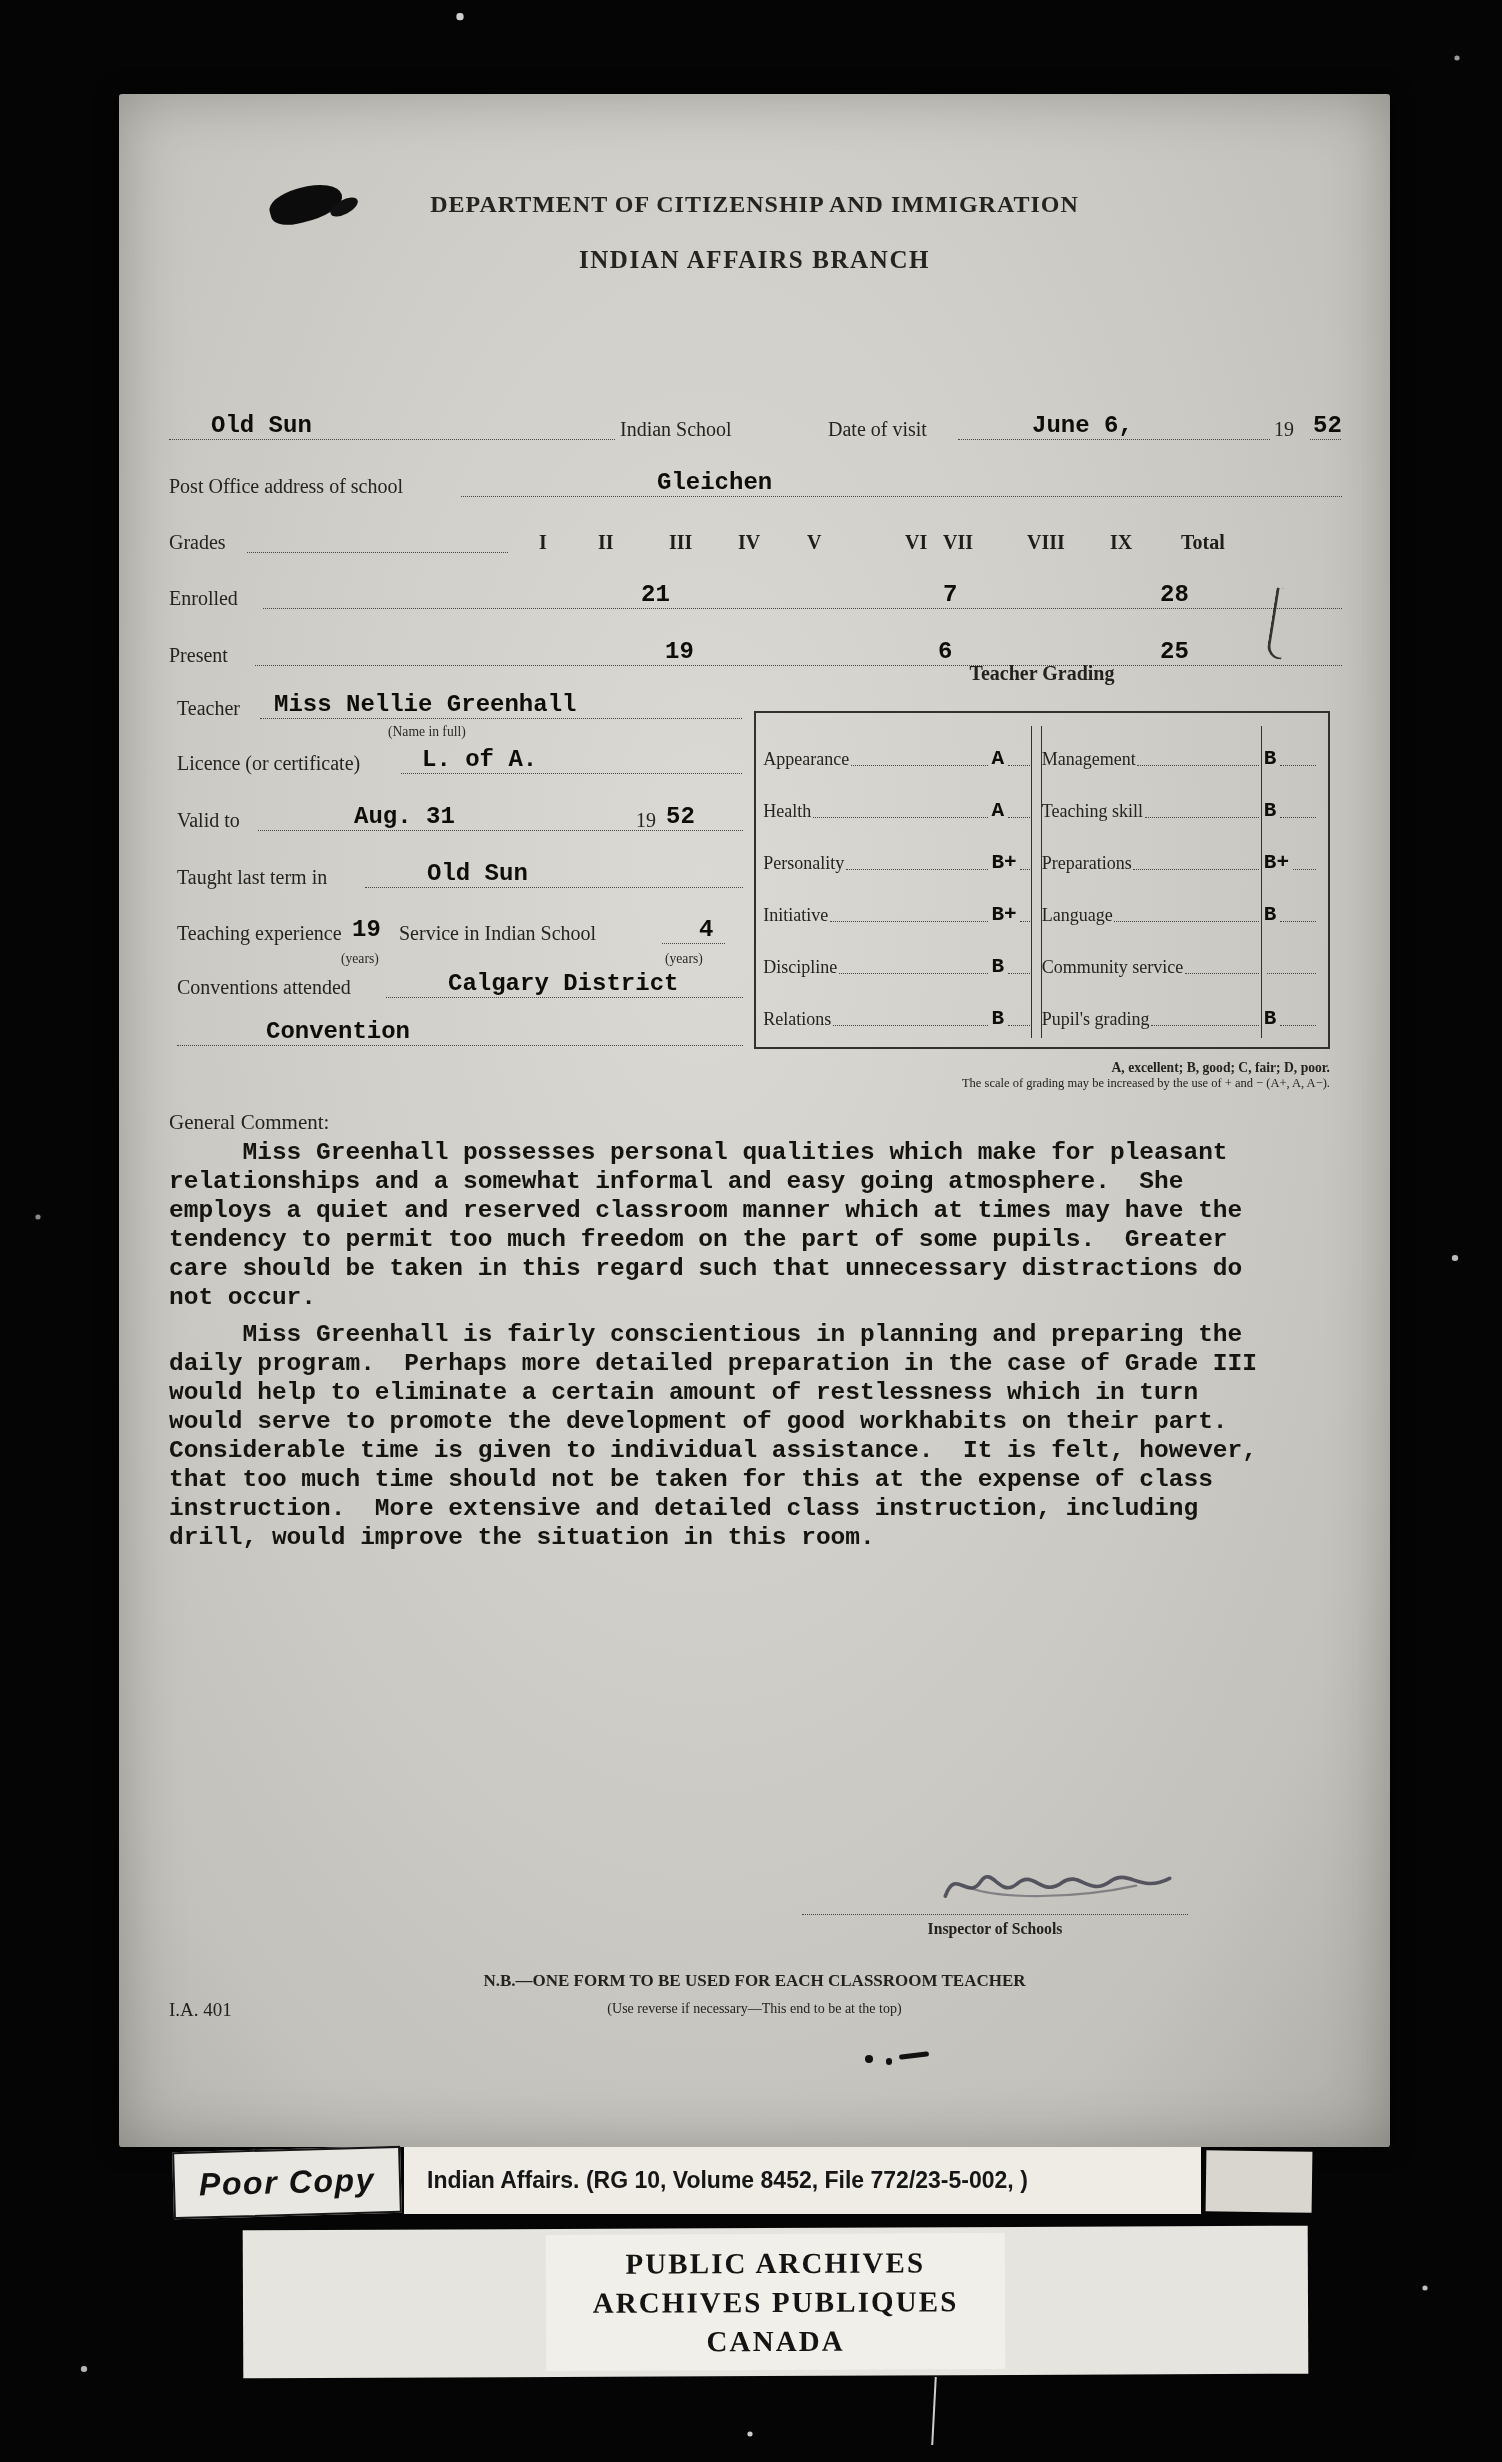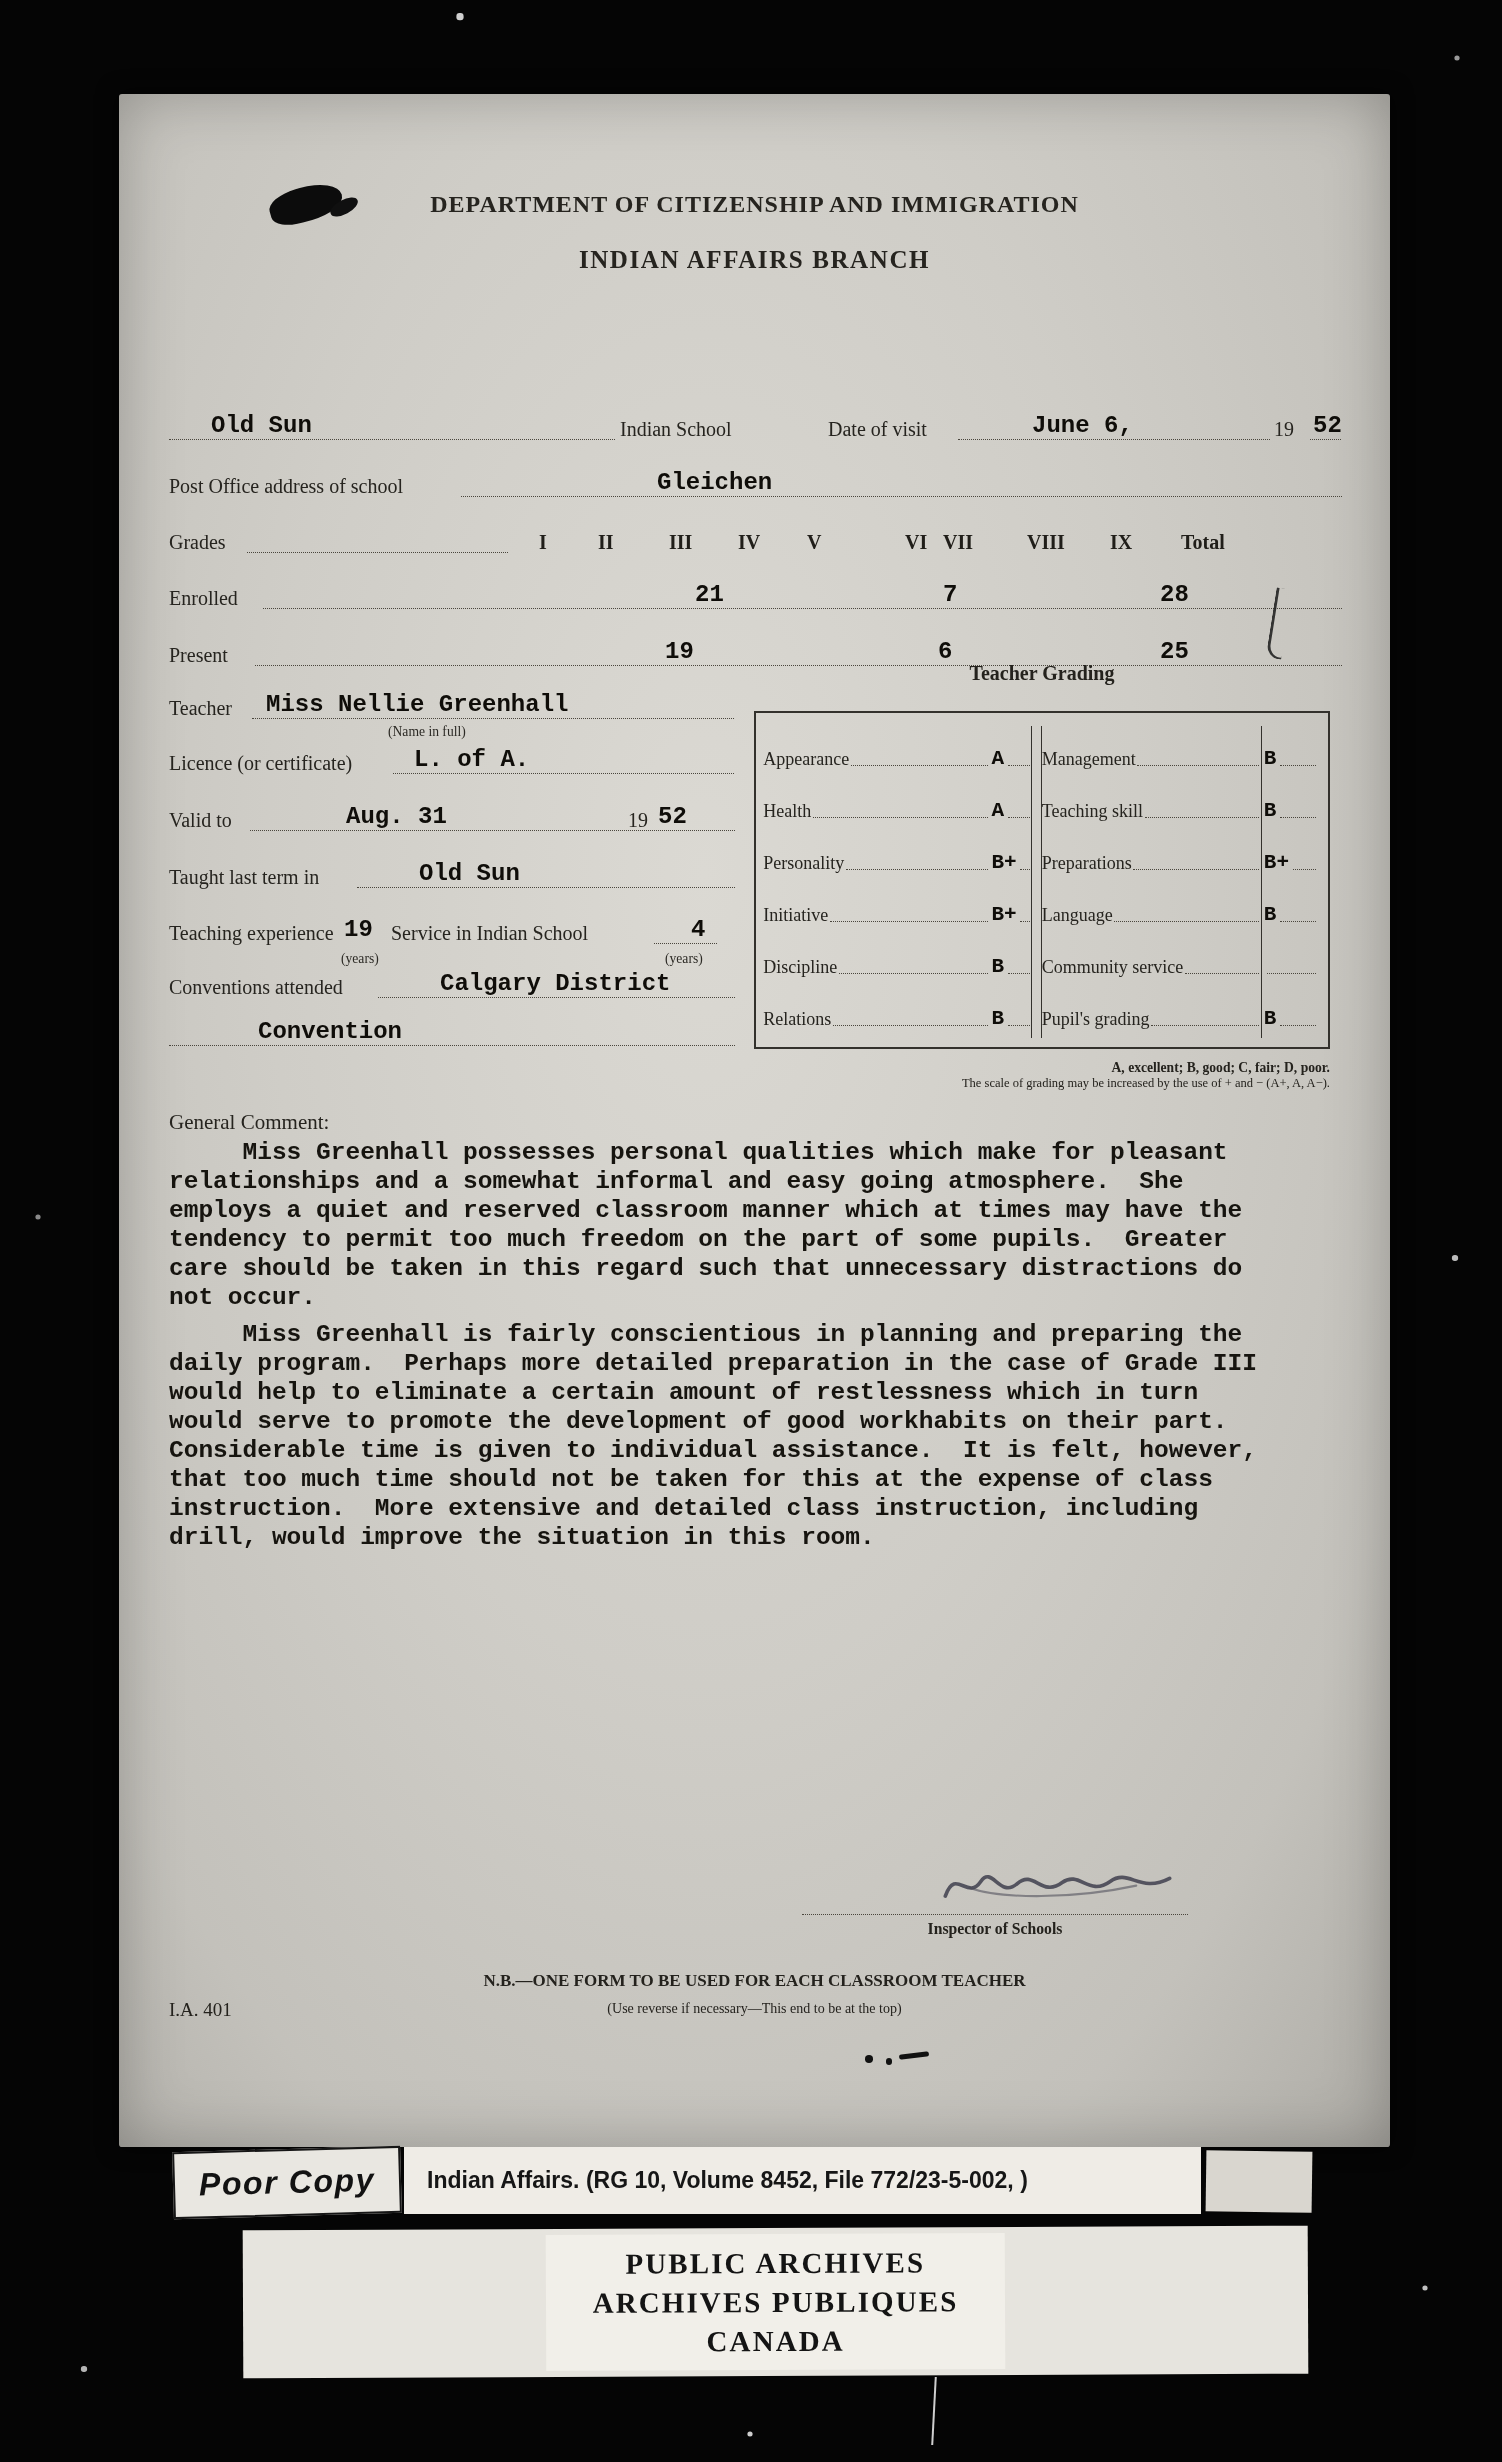--- a/index.html
+++ b/index.html
@@ -37,21 +37,21 @@
   .line-grades   { left:50px;  top:430px;  width:1173px; }
   .line-enrolled { left:50px;  top:486px;  width:1173px; }
   .line-present  { left:50px;  top:543px; width:1173px; }
 
   .gcol { position:absolute; bottom:3.1px; font-size:20px; font-weight:bold; color:#201e19; }
   .gc0{left:370px}.gc1{left:429px}.gc2{left:500px}.gc3{left:569px}.gc4{left:638px}
   .gc5{left:736px}.gc6{left:774px}.gc7{left:858px}.gc8{left:941px}.gc9{left:1012px}
 
   
   .left-fields { position:absolute; left:50px; top:600px; width:574px; height:396px; }
-  .lf { position:absolute; left:0; width:574px; height:29px; }
+  .lf { position:absolute; left:8px; width:574px; height:29px; }
 
   
   .grading-title { position:absolute; left:635px; top:568px; width:576px;
                    text-align:center; font-weight:bold; font-size:20px; }
   .gt { position:absolute; left:635px; top:617px; width:576px; height:338px;
         border:2.1px solid #33312c; padding:12.5px 5.2px 0 7.3px; }
   .grow { display:grid; grid-template-columns:226px 42px 10.4px 219px 57px; height:52px; }
   .gcell { display:flex; align-items:flex-end; padding-bottom:7.3px; }
   .glabel { font-size:18px; color:#26241f; white-space:nowrap; }
   .gv { font-family:"Liberation Mono", monospace; font-weight:bold; font-size:21px;
@@ -160,21 +160,21 @@
     <span class="gcol gc5">VI</span>
     <span class="gcol gc6">VII</span>
     <span class="gcol gc7">VIII</span>
     <span class="gcol gc8">IX</span>
     <span class="gcol gc9">Total</span>
   </div>
 
   <div class="fline line-enrolled">
     <span class="lb" style="left:0">Enrolled</span>
     <span class="dots" style="left:94px; width:1079px"></span>
-    <span class="tv" style="left:526px">21</span>
+    <span class="tv" style="left:472px">21</span>
     <span class="tv" style="left:774px">7</span>
     <span class="tv" style="left:991px">28</span>
   </div>
 
   <div class="fline line-present">
     <span class="lb" style="left:0">Present</span>
     <span class="dots" style="left:86px; width:1087px"></span>
     <span class="tv" style="left:496px">19</span>
     <span class="tv" style="left:769px">6</span>
     <span class="tv" style="left:991px">25</span>

